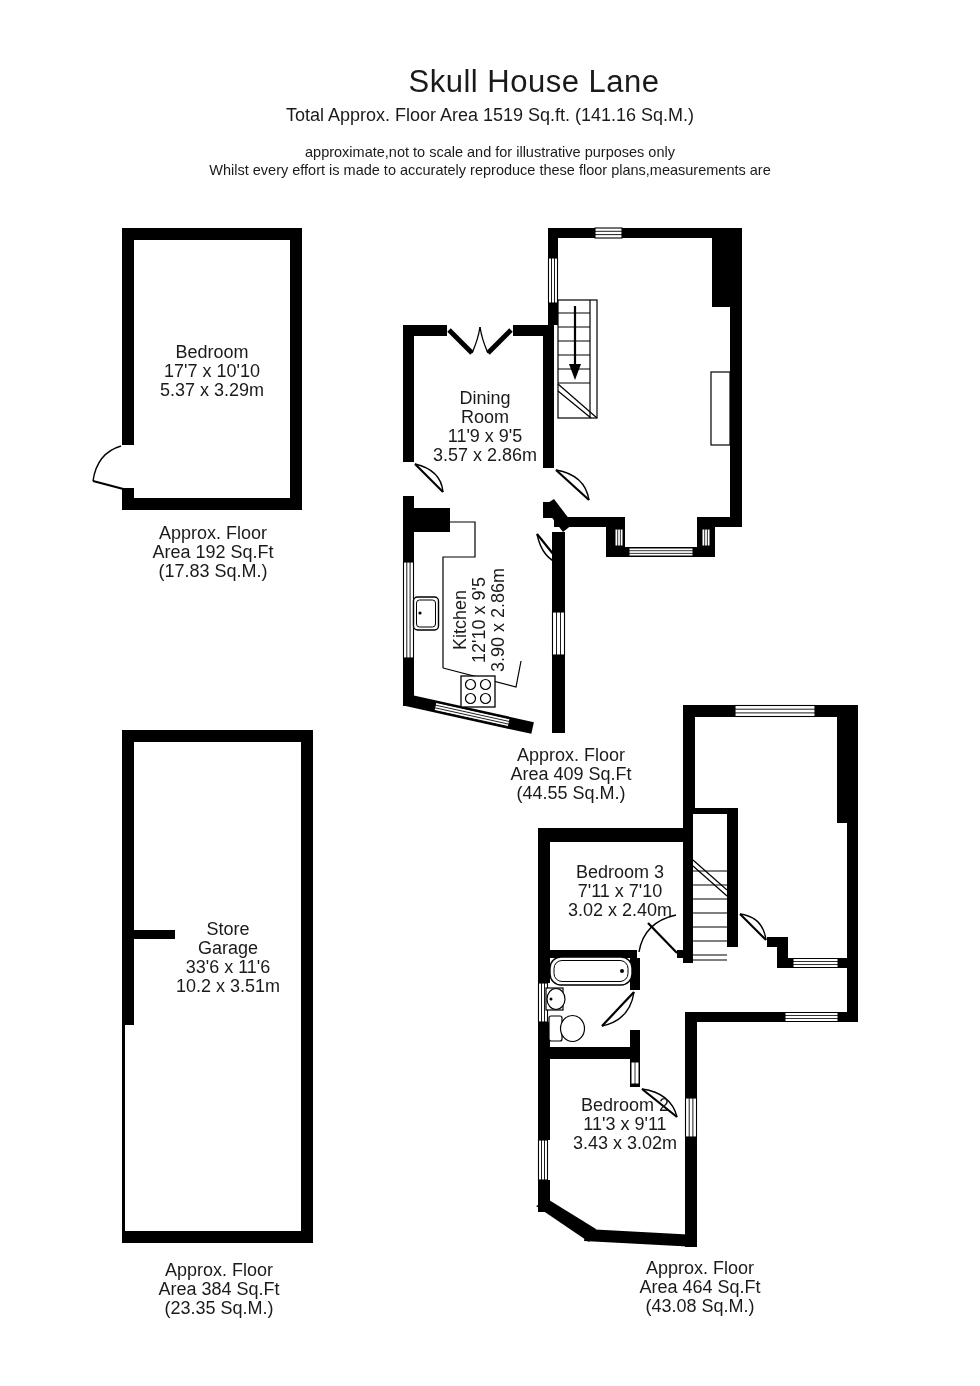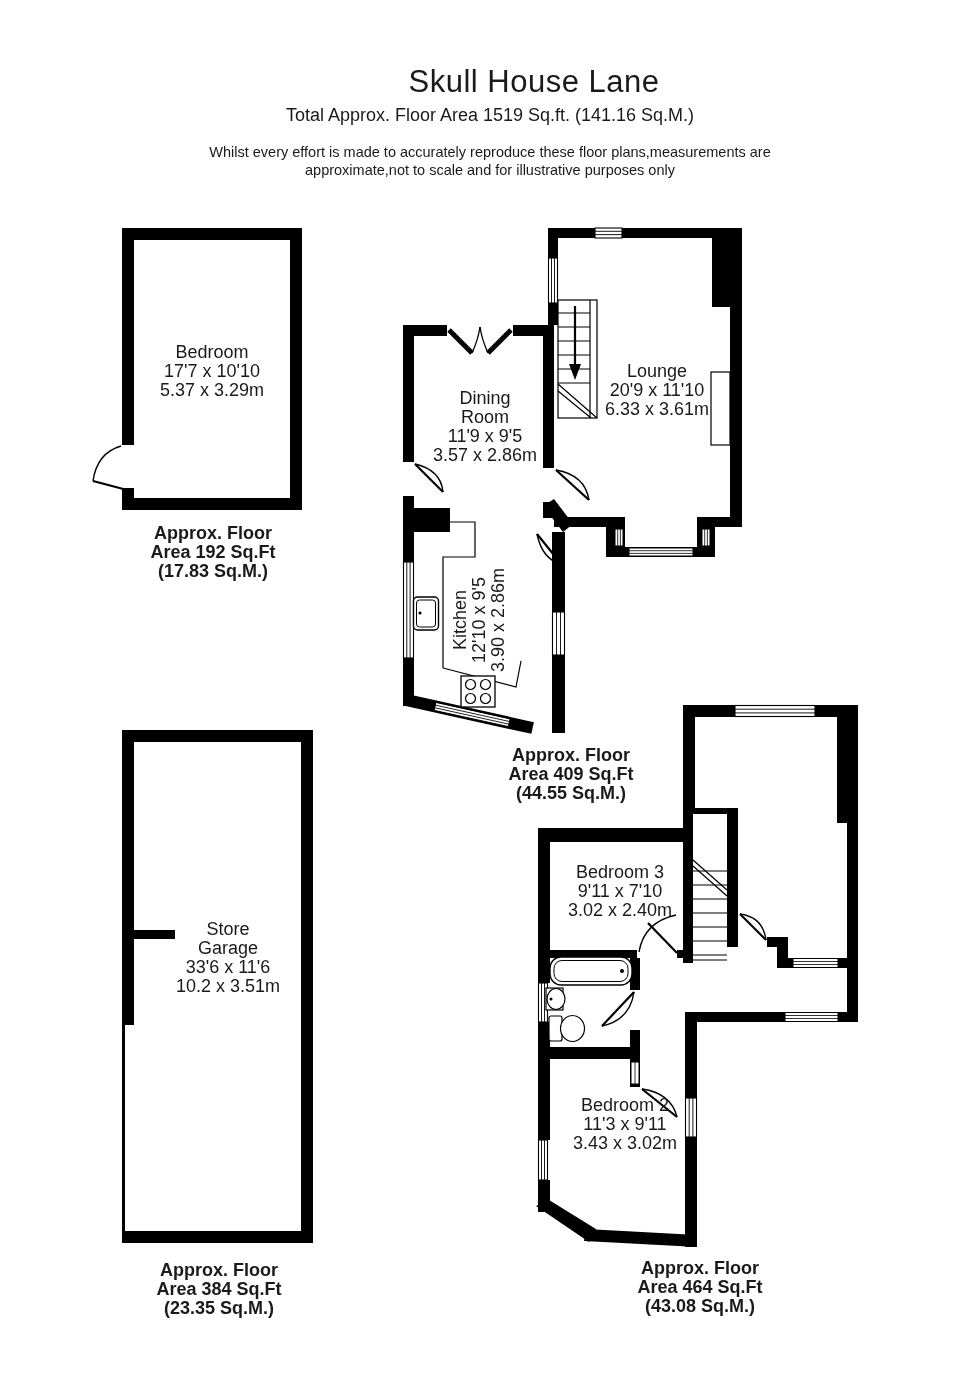--- a/index.html
+++ b/index.html
@@ -11,32 +11,32 @@
   .hdr.title{top:64px;font-size:31px;letter-spacing:0.5px;margin-left:44px;}
   .hdr.subtitle{top:105px;font-size:18px;}
   .hdr.disc{top:143px;font-size:14.5px;line-height:18px;}
   .plan-svg{position:absolute;left:0;top:0;}
   .lbl{
     position:absolute;text-align:center;font-size:18px;line-height:19px;
     transform:translateX(-50%);white-space:nowrap;color:#1a1a1a;
   }
   .lbl .ln{display:block;}
   .lbl.rot{transform:translate(-50%,-50%) rotate(-90deg);}
-  .area-lbl{font-size:18px;font-weight:bold;}
+  .area-lbl{font-size:18px;}
 </style>
 </head>
 <body>
 
 <div class="canvas">
 
   <div class="hdr title">Skull House Lane</div>
   <div class="hdr subtitle">Total Approx. Floor Area 1519 Sq.ft. (141.16 Sq.M.)</div>
   <div class="hdr disc">
+    <span class="ln" style="display:block">approximate,not to scale and for illustrative purposes only</span>
     <span class="ln" style="display:block">Whilst every effort is made to accurately reproduce these floor plans,measurements are</span>
-    <span class="ln" style="display:block">approximate,not to scale and for illustrative purposes only</span>
   </div>
 
   <svg class="plan-svg" width="980" height="1386" viewBox="0 0 980 1386">
 
     <g fill="#000">
       <rect x="122" y="228" width="180" height="12"></rect>
       <rect x="290" y="228" width="12" height="282"></rect>
       <rect x="122" y="498" width="180" height="12"></rect>
       <rect x="122" y="228" width="12" height="217"></rect>
       <rect x="122" y="488" width="12" height="22"></rect>
@@ -260,39 +260,34 @@
     <span class="ln">Bedroom</span>
     <span class="ln">17'7 x 10'10</span>
     <span class="ln">5.37 x 3.29m</span>
   </div>
   <div class="lbl" style="left:485px;top:389px">
     <span class="ln">Dining</span>
     <span class="ln">Room</span>
     <span class="ln">11'9 x 9'5</span>
     <span class="ln">3.57 x 2.86m</span>
   </div>
-  <div class="lbl" style="left:657px;top:362px">
-    <span class="ln">Lounge</span>
-    <span class="ln">20'9 x 11'10</span>
-    <span class="ln">6.33 x 3.61m</span>
-  </div>
   <div class="lbl rot" style="left:479px;top:620px">
     <span class="ln">Kitchen</span>
     <span class="ln">12'10 x 9'5</span>
     <span class="ln">3.90 x 2.86m</span>
   </div>
   <div class="lbl" style="left:228px;top:920px">
     <span class="ln">Store</span>
     <span class="ln">Garage</span>
     <span class="ln">33'6 x 11'6</span>
     <span class="ln">10.2 x 3.51m</span>
   </div>
   <div class="lbl" style="left:620px;top:863px">
     <span class="ln">Bedroom 3</span>
-    <span class="ln">9'11 x 7'10</span>
+    <span class="ln">7'11 x 7'10</span>
     <span class="ln">3.02 x 2.40m</span>
   </div>
   <div class="lbl" style="left:625px;top:1096px">
     <span class="ln">Bedroom 2</span>
     <span class="ln">11'3 x 9'11</span>
     <span class="ln">3.43 x 3.02m</span>
   </div>
 
   <div class="lbl area-lbl" style="left:213px;top:524px">
     <span class="ln">Approx. Floor</span>

